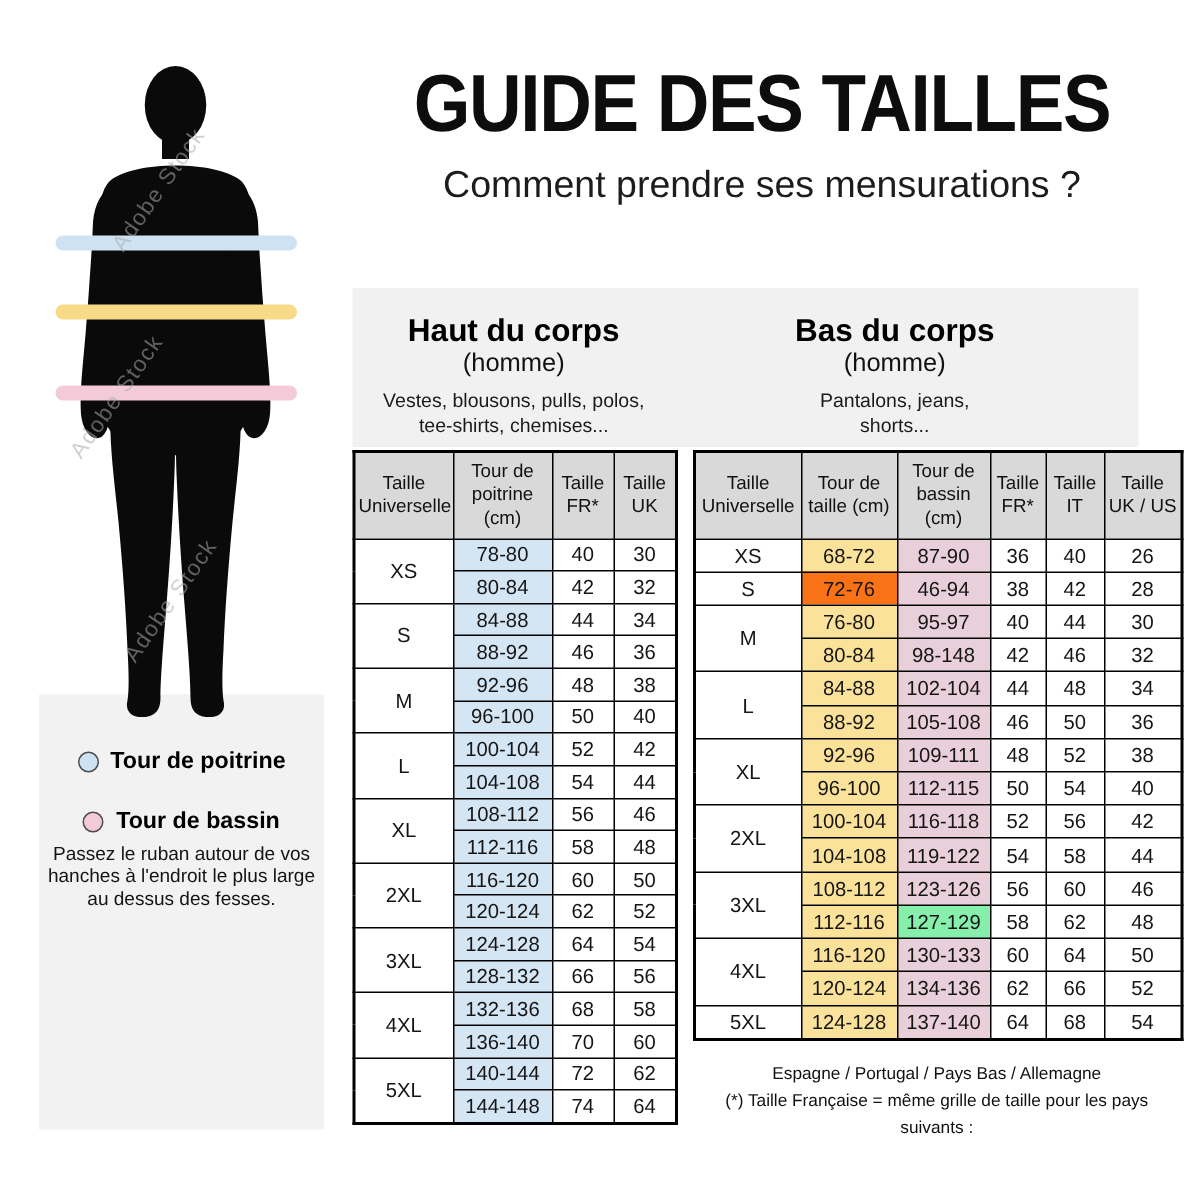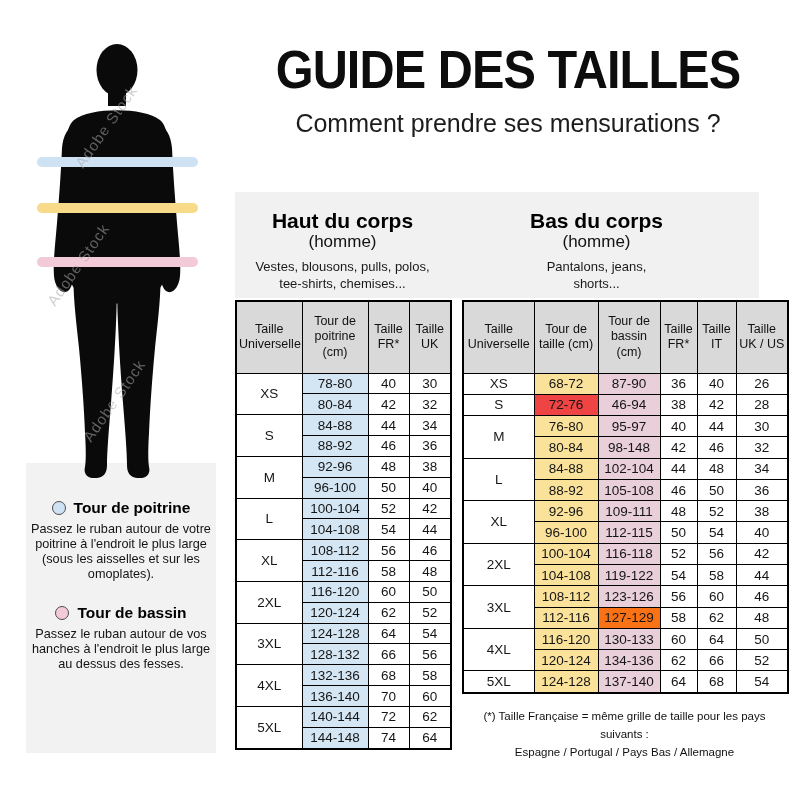--- a/index.html
+++ b/index.html
@@ -38,21 +38,21 @@
   .bas-panel{left:434px;width:325px;}
   .panel-title{font-size:21px;font-weight:bold;line-height:1.05;color:#000;}
   .panel-sub{font-size:17px;color:#111;}
   .panel-items{margin-top:7px;font-size:13px;line-height:1.3;color:#1a1a1a;white-space:pre-line;}
 
   
   table.size-table{border-collapse:collapse;table-layout:fixed;position:absolute;background:#fff;border:2px solid #000;z-index:1;}
   .size-table th{background:#d9d9d9;font-weight:400;font-size:12.5px;line-height:1.25;padding:0 2px;}
   .size-table td{font-size:13.5px;text-align:center;padding:0;color:#151515;}
   .size-table th,.size-table td{border:1px solid #000;}
-  .size-table thead tr{height:72px;}
+  .size-table thead tr{height:58px;}
   #haut-table{left:235px;top:300px;width:215px;height:450px;}
   #bas-table{left:462px;top:300px;width:325px;height:394px;}
   .size-cell{background:#fff;}
 
   
   .footnote{position:absolute;left:462px;top:708px;width:325px;text-align:center;font-size:11.5px;line-height:1.55;color:#111;z-index:1;}
 </style>
 </head>
 <body>
 
@@ -77,21 +77,20 @@
     <span class="watermark wm2">Adobe Stock</span>
     <span class="watermark wm3">Adobe Stock</span>
   </div>
 
   <div class="legend-panel">
     <div class="legend-item">
       <div class="legend-head">
         <span class="dot" style="background: rgb(207, 226, 243);"></span>
         <span>Tour de poitrine</span>
       </div>
-      <div class="legend-desc">Passez le ruban autour de votre poitrine à l'endroit le plus large (sous les aisselles et sur les omoplates).</div>
     </div>
     <div class="legend-item">
       <div class="legend-head">
         <span class="dot" style="background: rgb(243, 203, 216);"></span>
         <span>Tour de bassin</span>
       </div>
       <div class="legend-desc">Passez le ruban autour de vos hanches à l'endroit le plus large au dessus des fesses.</div>
     </div>
   </div>
 
@@ -253,21 +252,21 @@
         <tr>
           <td rowspan="1" class="size-cell">XS</td>
           <td style="background: rgb(251, 226, 154);">68-72</td>
           <td style="background: rgb(233, 207, 218);">87-90</td>
           <td>36</td>
           <td>40</td>
           <td>26</td>
         </tr>
         <tr>
           <td rowspan="1" class="size-cell">S</td>
-          <td style="background: #ef4444; margin-left: 44px;">72-76</td>
+          <td style="background: #f97316; margin-left: 44px;">72-76</td>
           <td style="background: rgb(233, 207, 218);">46-94</td>
           <td>38</td>
           <td>42</td>
           <td>28</td>
         </tr>
         <tr>
           <td rowspan="2" class="size-cell">M</td>
           <td style="background: rgb(251, 226, 154);">76-80</td>
           <td style="background: rgb(233, 207, 218);">95-97</td>
           <td>40</td>
@@ -329,21 +328,21 @@
         <tr>
           <td rowspan="2" class="size-cell">3XL</td>
           <td style="background: rgb(251, 226, 154);">108-112</td>
           <td style="background: rgb(233, 207, 218);">123-126</td>
           <td>56</td>
           <td>60</td>
           <td>46</td>
         </tr>
         <tr>
           <td style="background: rgb(251, 226, 154);">112-116</td>
-          <td style="background: #f97316;">127-129</td>
+          <td style="background: #86efac;">127-129</td>
           <td>58</td>
           <td>62</td>
           <td>48</td>
         </tr>
         <tr>
           <td rowspan="2" class="size-cell">4XL</td>
           <td style="background: rgb(251, 226, 154);">116-120</td>
           <td style="background: rgb(233, 207, 218); text-align: center;">130-133</td>
           <td>60</td>
           <td>64</td>
@@ -361,17 +360,17 @@
           <td style="background: rgb(251, 226, 154);">124-128</td>
           <td style="background: rgb(233, 207, 218);">137-140</td>
           <td>64</td>
           <td>68</td>
           <td>54</td>
         </tr>
       </tbody>
     </table>
 
   <div class="footnote">
+    <div>Espagne / Portugal / Pays Bas / Allemagne</div>
     <div>(*) Taille Française = même grille de taille pour les pays suivants :</div>
-    <div>Espagne / Portugal / Pays Bas / Allemagne</div>
   </div>
 
 </div>
 
 </body></html>

